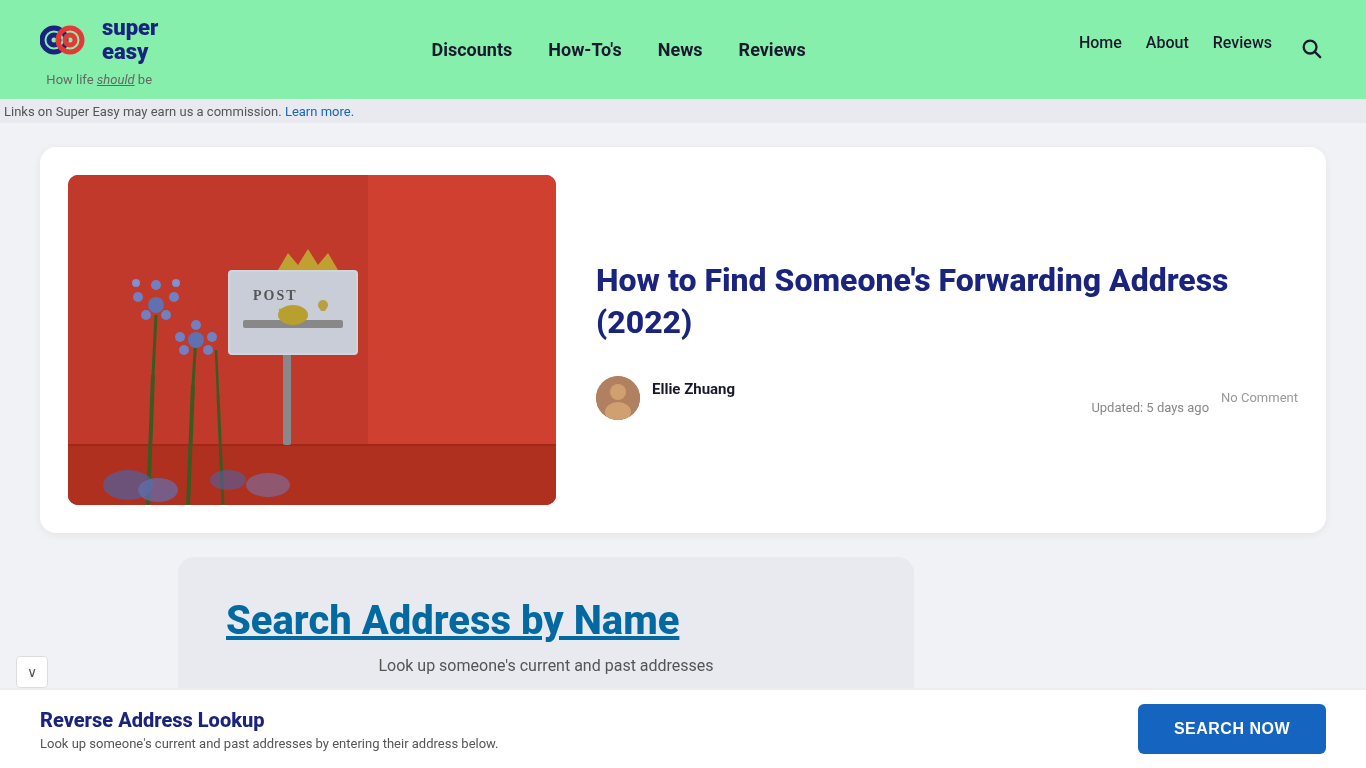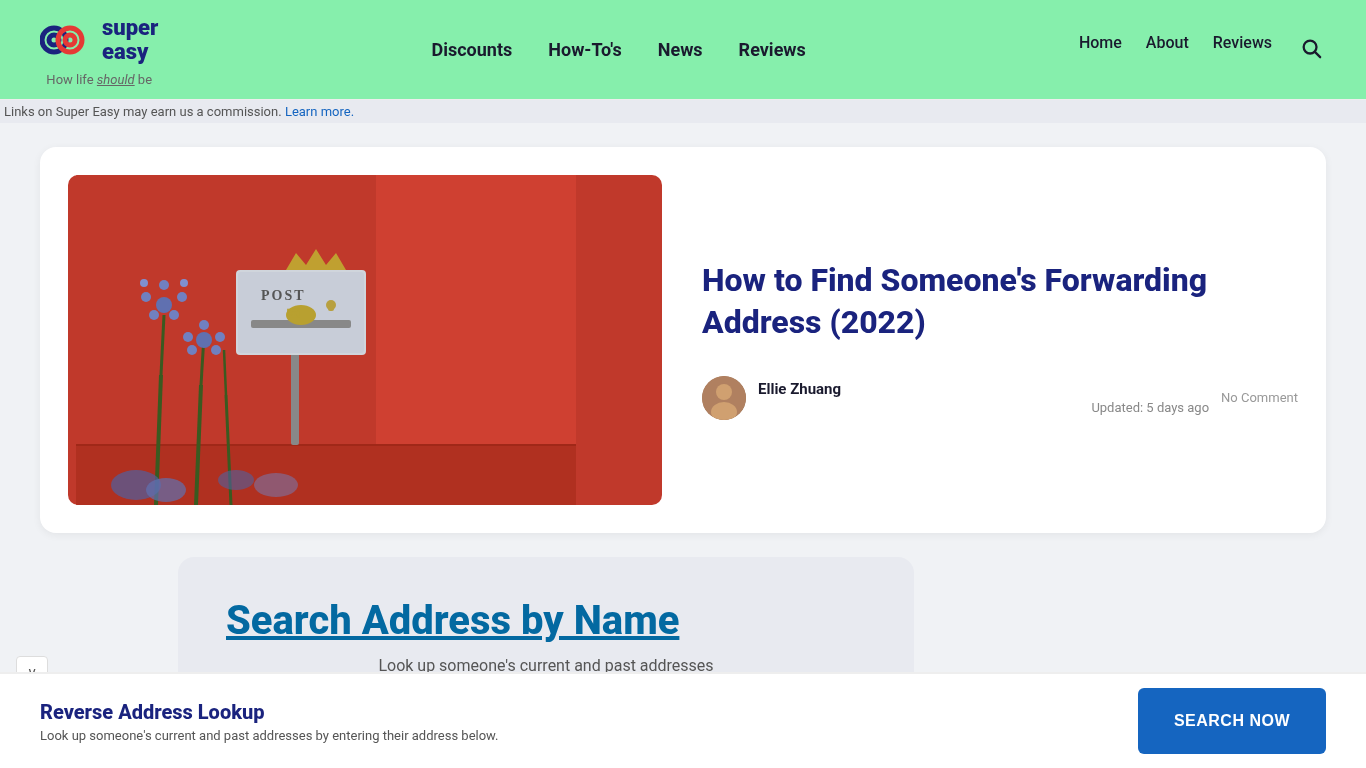--- a/index.html
+++ b/index.html
@@ -21,42 +21,42 @@
     .right-nav { display: flex; gap: 24px; align-items: flex-start; }
     .right-nav-link { text-decoration: none; color: #1a1a2e; font-size: 16px; font-weight: 500; }
     .search-icon-btn { background: none; border: none; cursor: pointer; padding: 4px; }
 
     
     .banner { background: #e8eaf0; padding: 4px; font-size: 13px; color: #555; }
     .banner a { color: #1565c0; text-decoration: none; }
 
     
     .article-card { background: #fff; border-radius: 16px; margin: 24px 40px; padding: 28px; display: flex; gap: 40px; align-items: center; box-shadow: 0 2px 8px rgba(0,0,0,0.06); }
-    .article-image { width: 594px; height: 330px; border-radius: 10px; overflow: hidden; flex-shrink: 0; background: #c0392b; position: relative; padding-left: 8px; }
+    .article-image { width: 488px; height: 330px; border-radius: 10px; overflow: hidden; flex-shrink: 0; background: #c0392b; position: relative; }
 
     .article-content { flex: 1; }
     .article-title { font-size: 32px; font-weight: 800; color: #1a237e; line-height: 1.3; margin-bottom: 32px; }
     .author-row { display: flex; align-items: center; gap: 12px; }
     .author-avatar { width: 44px; height: 44px; border-radius: 50%; background: #ccc; overflow: hidden; flex-shrink: 0; }
     .author-avatar-img { width: 100%; height: 100%; object-fit: cover; background: linear-gradient(135deg, #b08060, #8b6040); display: flex; align-items: center; justify-content: center; color: #fff; font-size: 18px; font-weight: bold; }
     .author-info { flex: 1; }
     .author-name { font-size: 15px; font-weight: 700; color: #1a1a2e; }
     .author-updated { font-size: 13px; color: #888; margin-top: 2px; text-align: right; }
     .no-comment { font-size: 13px; color: #999; margin-left: auto; }
 
     
     .search-widget { background: #e8eaf0; border-radius: 16px; margin: 0 40px 0 178px; padding: 40px 48px 32px; max-width: 736px; }
     .search-widget-title { font-size: 40px; font-weight: 800; color: #0369a1; text-align: left; margin-bottom: 12px; text-decoration: underline; }
     .search-widget-subtitle { font-size: 16px; color: #555; text-align: center; }
 
     
     .bottom-bar { position: fixed; bottom: 0; left: 0; right: 0; background: #fff; border-top: 2px solid #eee; padding: 14px 40px; display: flex; align-items: center; justify-content: space-between; z-index: 100; }
     .bottom-bar-title { font-size: 20px; font-weight: 800; color: #1a237e; }
     .bottom-bar-text { font-size: 13px; color: #555; margin-top: 4px; max-width: 900px; }
-    .search-now-btn { background: #1565c0; color: #fff; border: none; border-radius: 6px; padding: 24px 36px; font-size: 16px; font-weight: 700; cursor: pointer; white-space: nowrap; letter-spacing: 0.5px; text-align: right; }
+    .search-now-btn { background: #1565c0; color: #fff; border: none; border-radius: 6px; padding: 16px 36px; font-size: 16px; font-weight: 700; cursor: pointer; white-space: nowrap; letter-spacing: 0.5px; text-align: right; }
 
     .chevron-down { position: fixed; left: 16px; bottom: 80px; width: 32px; height: 32px; background: #fff; border: 1px solid #ddd; border-radius: 4px; display: flex; align-items: center; justify-content: center; cursor: pointer; font-size: 14px; color: #555; }
   </style>
 </head>
 <body>
 
 <header class="header">
   <div class="logo-area">
     <div class="logo-mark">
 

